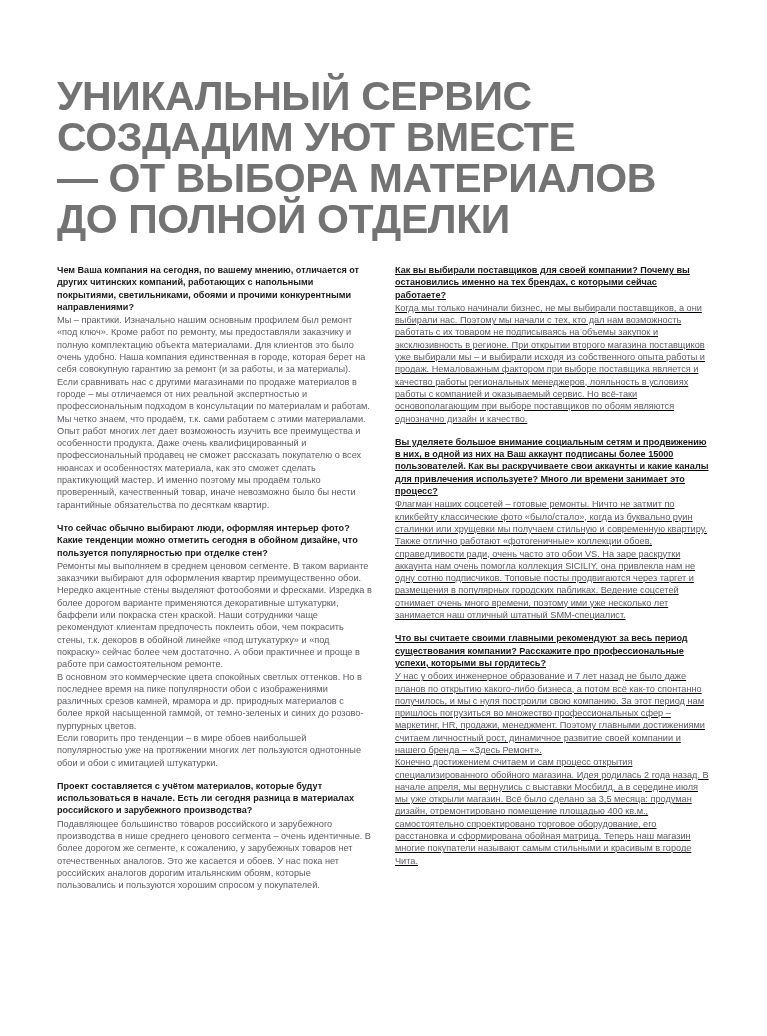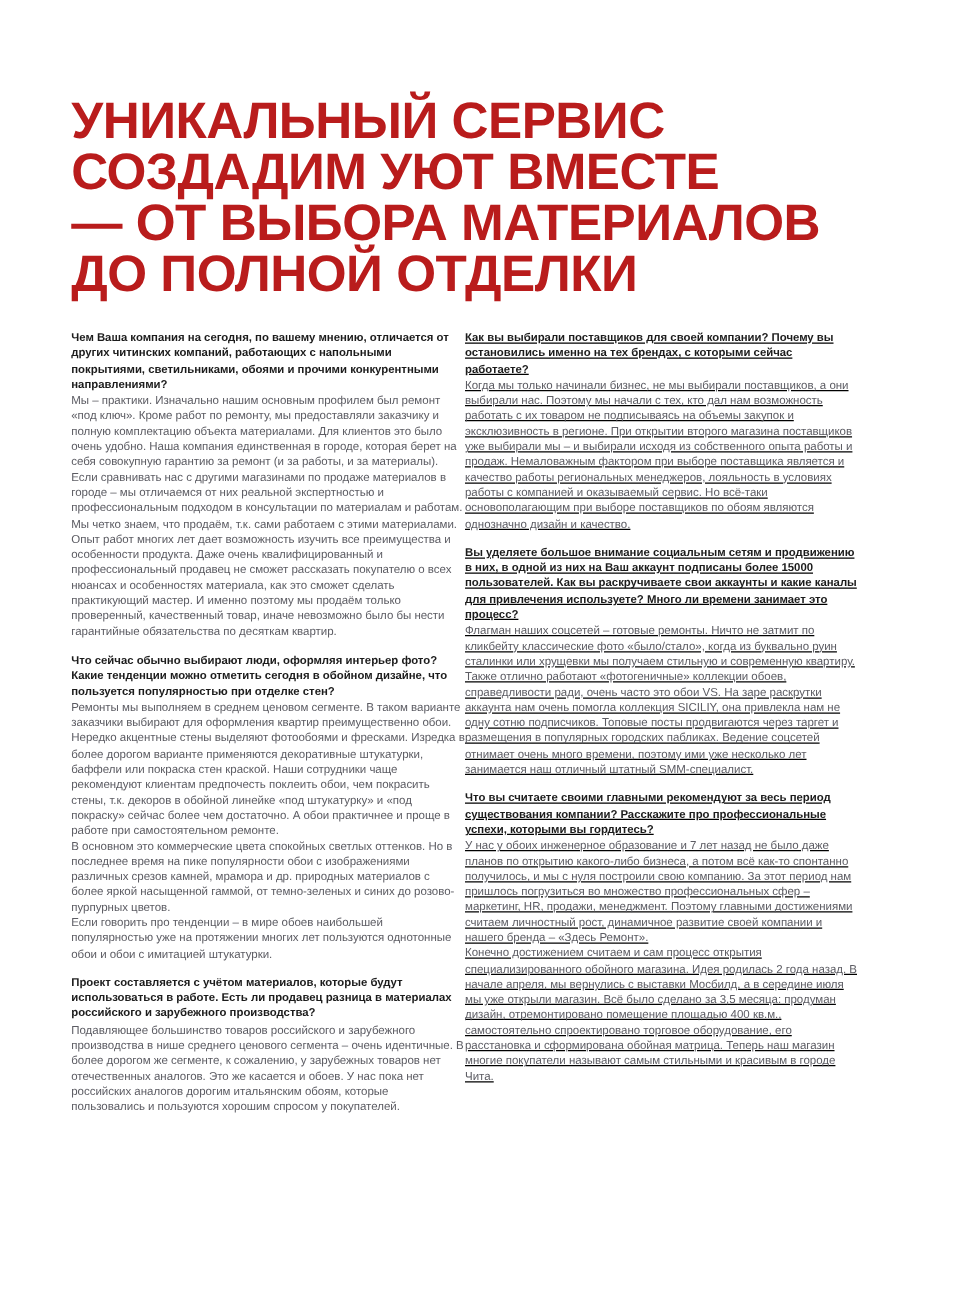--- a/index.html
+++ b/index.html
@@ -15,36 +15,37 @@
     overflow: hidden;
     font-family: "Liberation Sans", "DejaVu Sans", sans-serif;
   }
 
   
   .headline {
     position: absolute;
     left: 57px;
     top: 49px;
     width: 680px;
-    color: #b91c1c;
+    color: #737373;
     font-family: "Liberation Sans", "DejaVu Sans", sans-serif;
     font-weight: 700;
     font-size: 41px;
     line-height: 41px;
     letter-spacing: -0.4px;
     white-space: pre-line;
   }
 
   
   .columns {
     position: absolute;
     left: 57px;
     top: 264px;
     width: 653px;
     display: flex;
+    gap: 23px;
     align-items: flex-start;
   }
   .col {
     width: 315px;
     flex: 0 0 315px;
   }
   .col-right {
     width: 315px;
     flex: 0 0 315px;
     text-decoration: underline;
@@ -112,21 +113,21 @@
       </div>
 
       <div class="block">
         <p class="q">Что сейчас обычно выбирают люди, оформляя интерьер фото? Какие тенденции можно отметить сегодня в обойном дизайне, что пользуется популярностью при отделке стен?</p>
         <p class="a">Ремонты мы выполняем в среднем ценовом сегменте. В таком варианте заказчики выбирают для оформления квартир преимущественно обои. Нередко акцентные стены выделяют фотообоями и фресками. Изредка в более дорогом варианте применяются декоративные штукатурки, баффели или покраска стен краской. Наши сотрудники чаще рекомендуют клиентам предпочесть поклеить обои, чем покрасить стены, т.к. декоров в обойной линейке «под штукатурку» и «под покраску» сейчас более чем достаточно. А обои практичнее и проще в работе при самостоятельном ремонте.</p>
         <p class="a">В основном это коммерческие цвета спокойных светлых оттенков. Но в последнее время на пике популярности обои с изображениями различных срезов камней, мрамора и др. природных материалов с более яркой насыщенной гаммой, от темно-зеленых и синих до розово-пурпурных цветов.</p>
         <p class="a">Если говорить про тенденции – в мире обоев наибольшей популярностью уже на протяжении многих лет пользуются однотонные обои и обои с имитацией штукатурки.</p>
       </div>
 
       <div class="block">
-        <p class="q">Проект составляется с учётом материалов, которые будут использоваться в работе. Есть ли продавец разница в материалах российского и зарубежного производства?</p>
+        <p class="q">Проект составляется с учётом материалов, которые будут использоваться в начале. Есть ли сегодня разница в материалах российского и зарубежного производства?</p>
         <p class="a">Подавляющее большинство товаров российского и зарубежного производства в нише среднего ценового сегмента – очень идентичные. В более дорогом же сегменте, к сожалению, у зарубежных товаров нет отечественных аналогов. Это же касается и обоев. У нас пока нет российских аналогов дорогим итальянским обоям, которые пользовались и пользуются хорошим спросом у покупателей.</p>
       </div>
 
     </div>
 
     <div class="col-right">
 
       <div class="block">
         <p class="q">Как вы выбирали поставщиков для своей компании? Почему вы остановились именно на тех брендах, с которыми сейчас работаете?</p>
         <p class="a">Когда мы только начинали бизнес, не мы выбирали поставщиков, а они выбирали нас. Поэтому мы начали с тех, кто дал нам возможность работать с их товаром не подписываясь на объемы закупок и эксклюзивность в регионе. При открытии второго магазина поставщиков уже выбирали мы – и выбирали исходя из собственного опыта работы и продаж. Немаловажным фактором при выборе поставщика является и качество работы региональных менеджеров, лояльность в условиях работы с компанией и оказываемый сервис. Но всё-таки основополагающим при выборе поставщиков по обоям являются однозначно дизайн и качество.</p>

